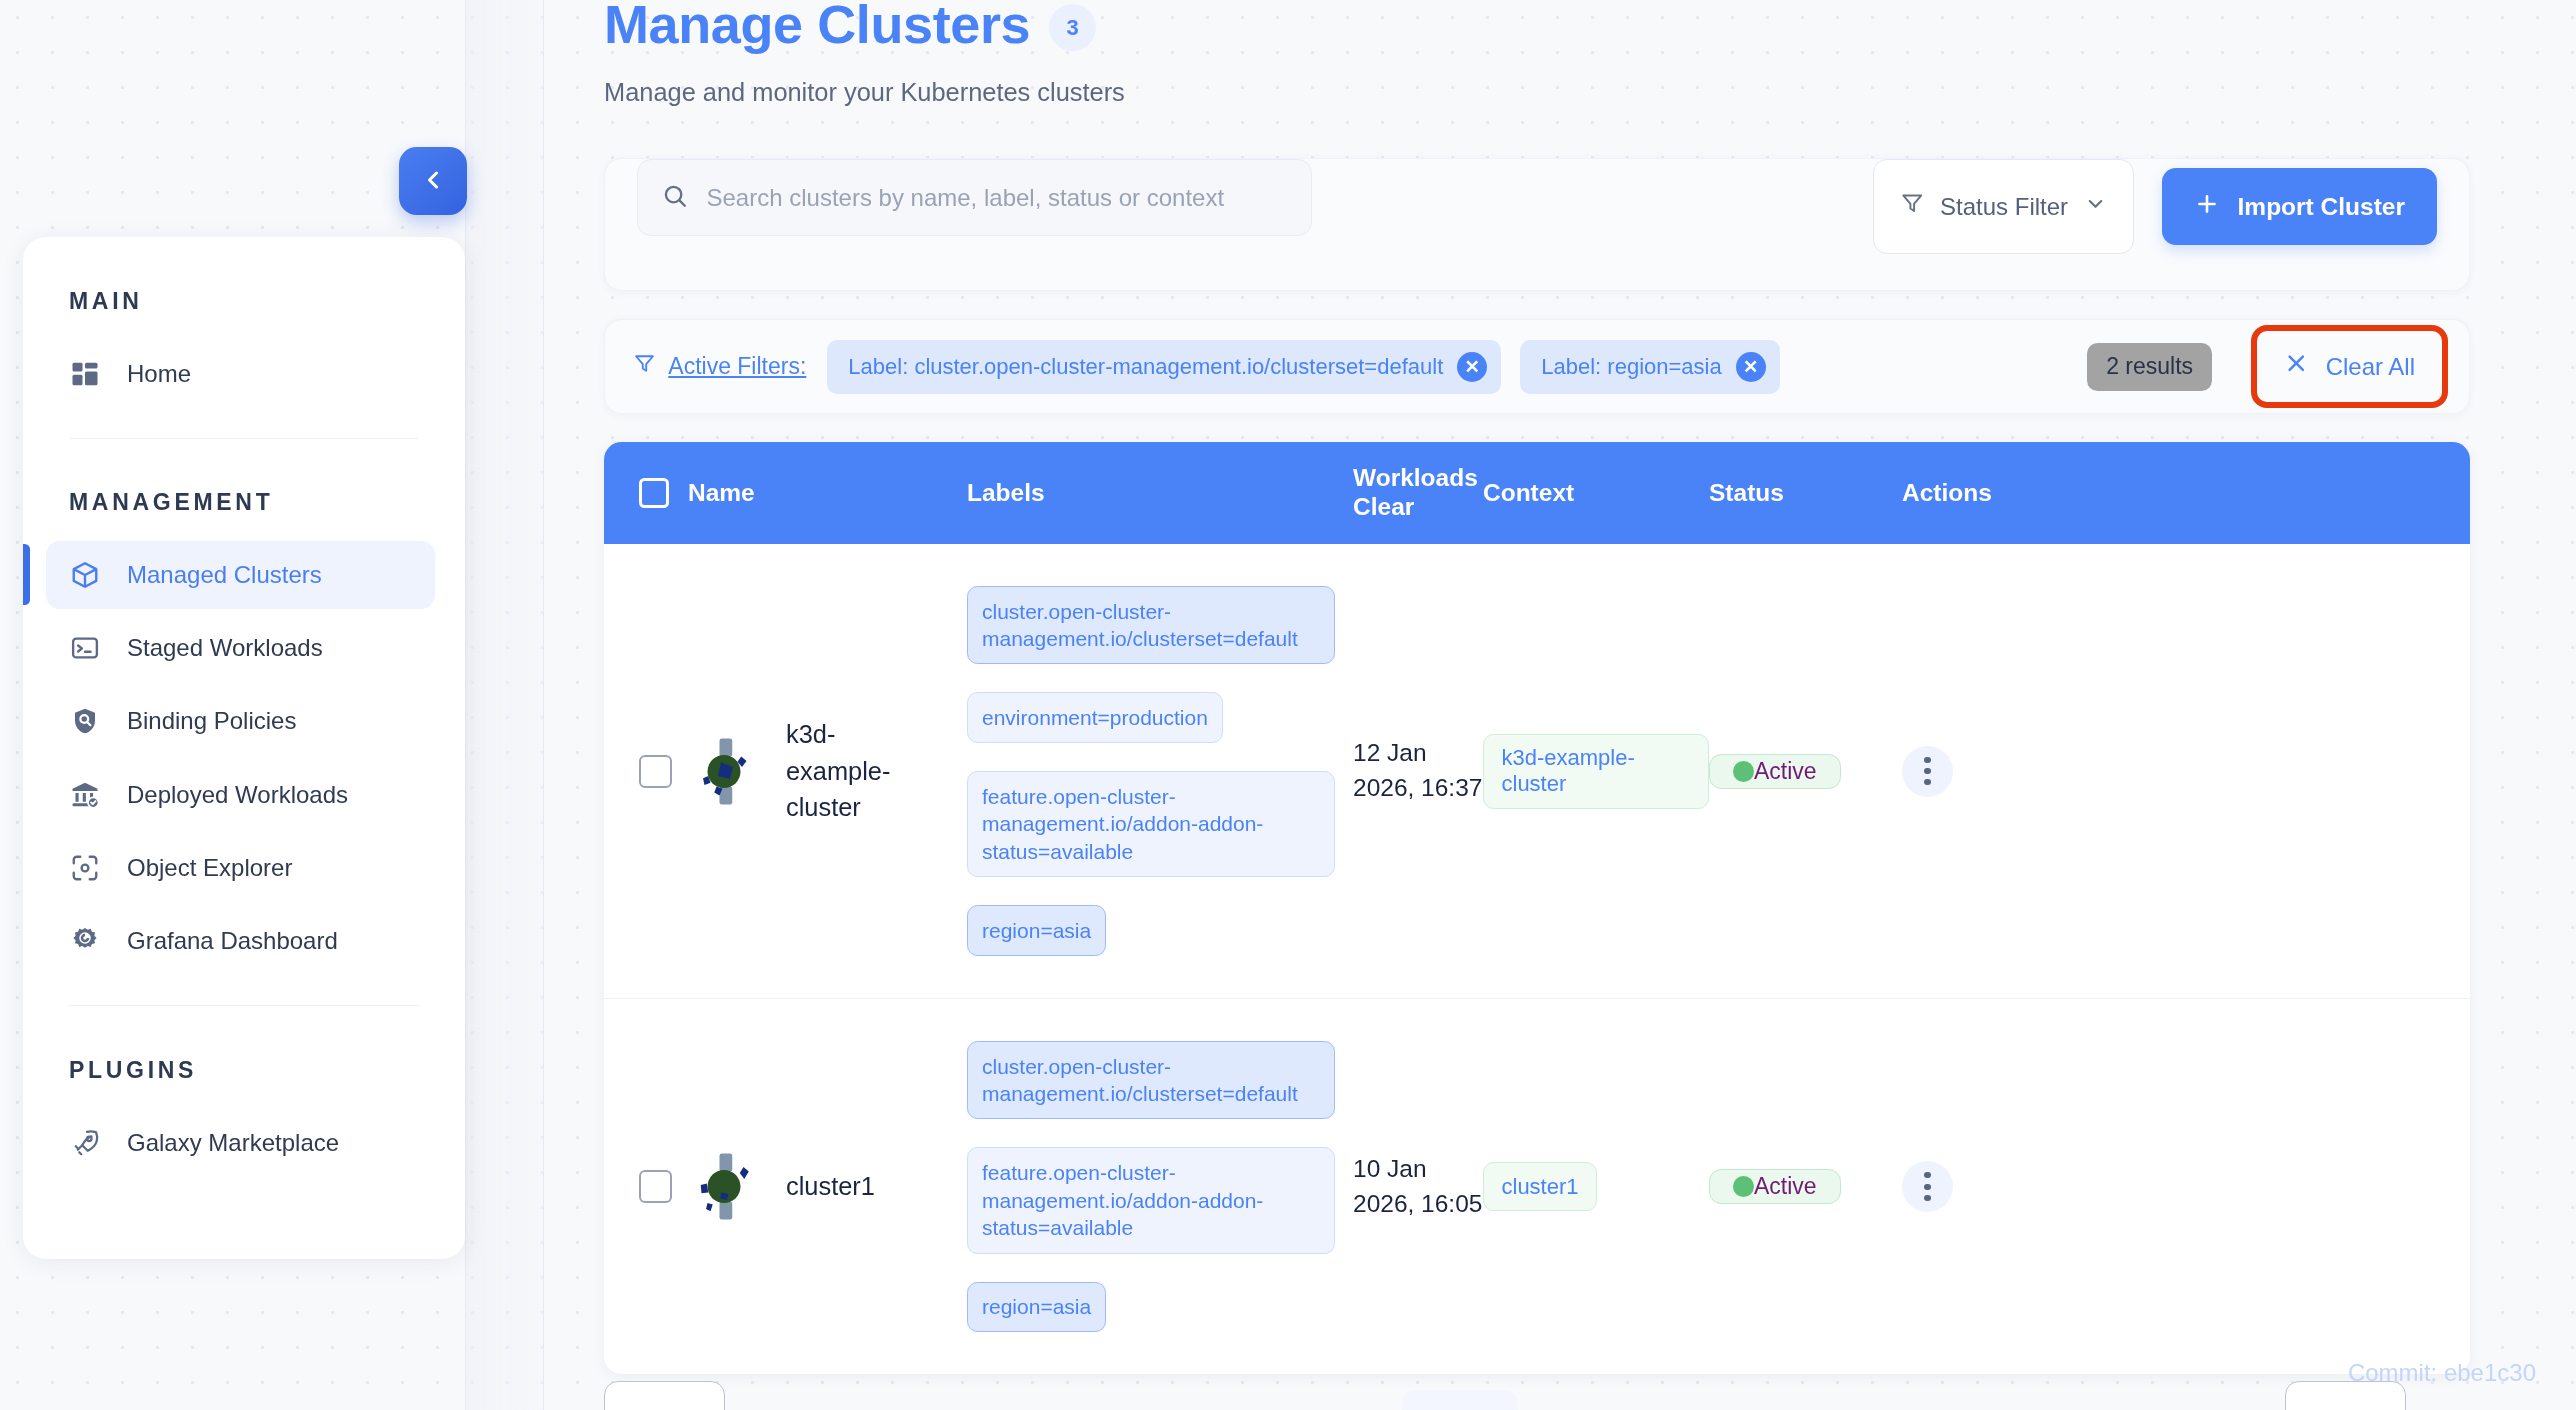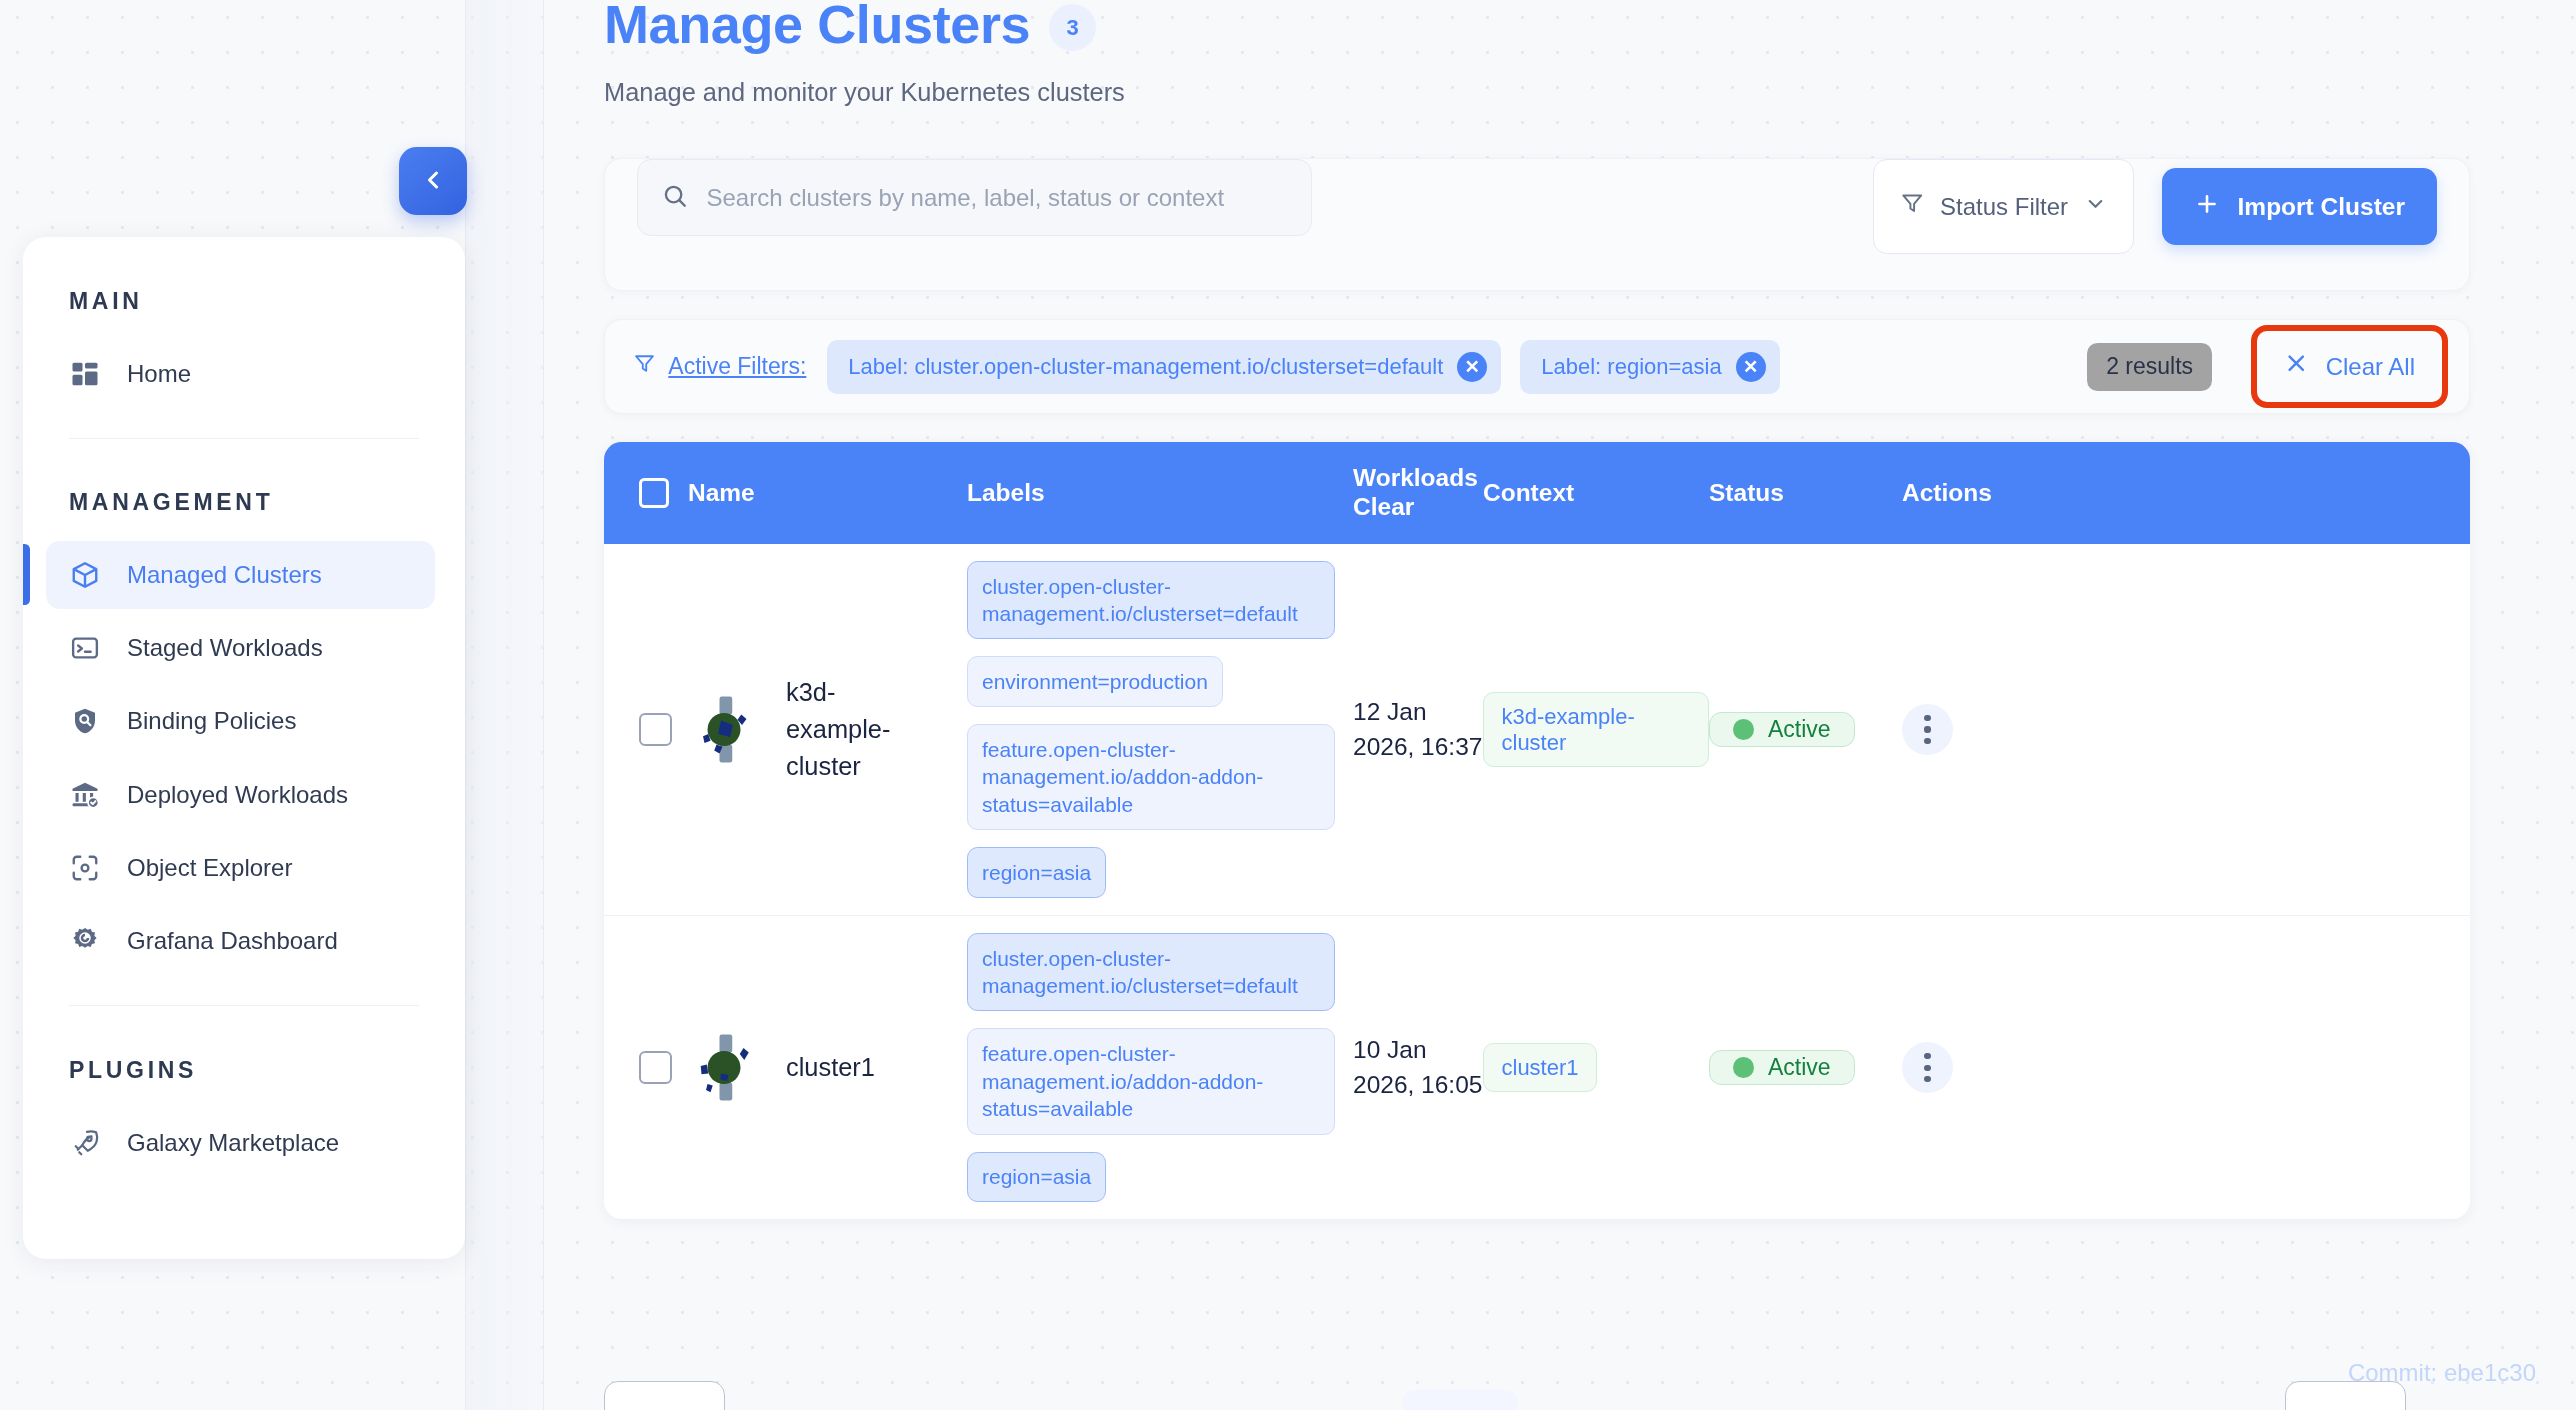--- a/index.html
+++ b/index.html
@@ -159,37 +159,37 @@
   .col-stat  { width: 193px; }
   .col-act   { flex: 1; text-align: left; }
   .thead .col-time { line-height: 1.18; }
 
   .trow { display: flex; align-items: center; min-height: 245px; border-bottom: 0.9px solid #eef1f6; }
   .trow:last-child { border-bottom: none; }
   .rowchk { width: 33px; height: 33px; border: 2.6px solid #9aa3b5; border-radius: 6.1px; cursor: pointer; }
   .namecell { display: flex; align-items: center; gap: 23px; }
   .clusterlogo { width: 75px; height: 75px; position: relative; flex: 0 0 75px; }
   .cname { font-size: 25.4px; color: #1b2440; line-height: 1.45; max-width: 140px; }
-  .labelcell { display: flex; flex-direction: column; align-items: flex-start; gap: 17px; padding: 17px 0; }
+  .labelcell { display: flex; flex-direction: column; align-items: flex-start; gap: 28px; padding: 42px 0; }
   .lrow { display: flex; gap: 14px; flex-wrap: wrap; }
   .ltag {
     background: #eef3fe; border: 0.9px solid #cfdcfb; border-radius: 10.5px;
     color: #4a82f7; font-size: 21px; line-height: 1.32; padding: 10.5px 14px;
     max-width: 368px; word-break: break-word;
   }
   .ltag.strong { background: #dfe9fd; border-color: #9dbafb; }
   .timecell { font-size: 24.5px; color: #1b2440; line-height: 1.42; }
   .ctxtag {
     display: inline-block; background: #f2faf4; border: 0.9px solid #cdeed8;
     border-radius: 10.5px; color: #4a82f7; font-size: 22px; padding: 10.5px 17.5px;
   }
   .stbadge {
-    display: inline-flex; align-items: center; gap: 14px;
+    display: inline-flex; align-items: center; 
     background: #eaf8ee; border: 0.9px solid #c3e8cf; border-radius: 12.3px;
-    padding: 3px 23px; font-size: 23px; color: #15803d;
+    padding: 3px 23px; font-size: 23px; color: #701a75;
   }
   .stdot { width: 21px; height: 21px; border-radius: 50%; background: #5cc077; }
   .kebab {
     width: 51px; height: 51px; border-radius: 50%; background: #eef3fd;
     display: flex; flex-direction: column; align-items: center; justify-content: center;
     gap: 5.3px; cursor: pointer;
   }
   .kebab span { width: 6.1px; height: 6.1px; border-radius: 50%; background: #5a657f; display:block; }
 
   

